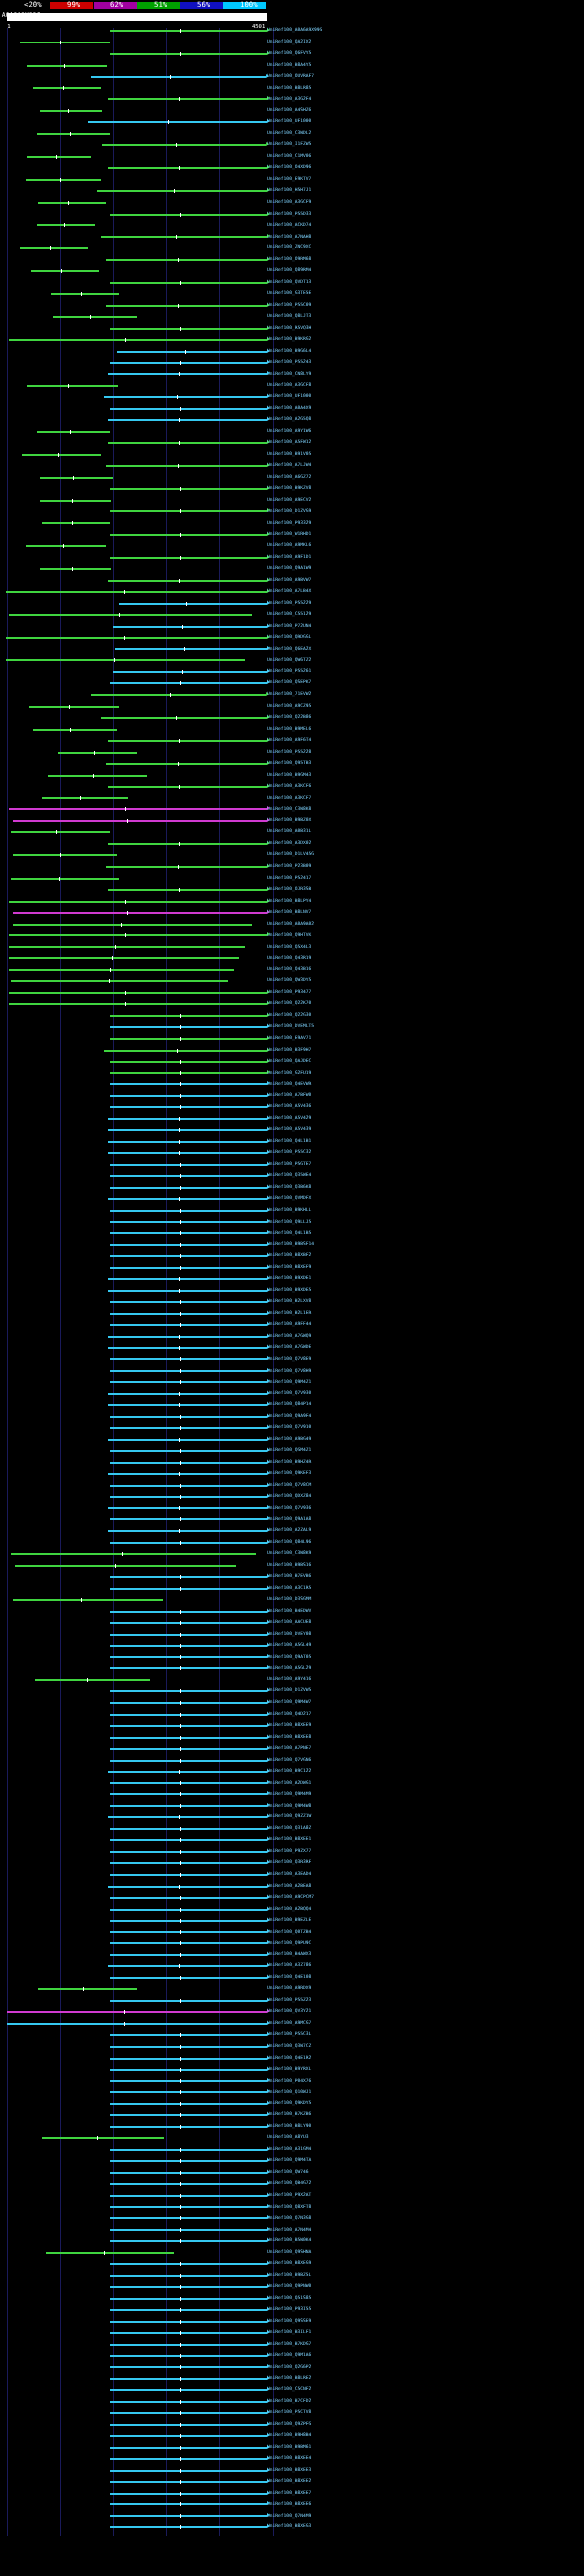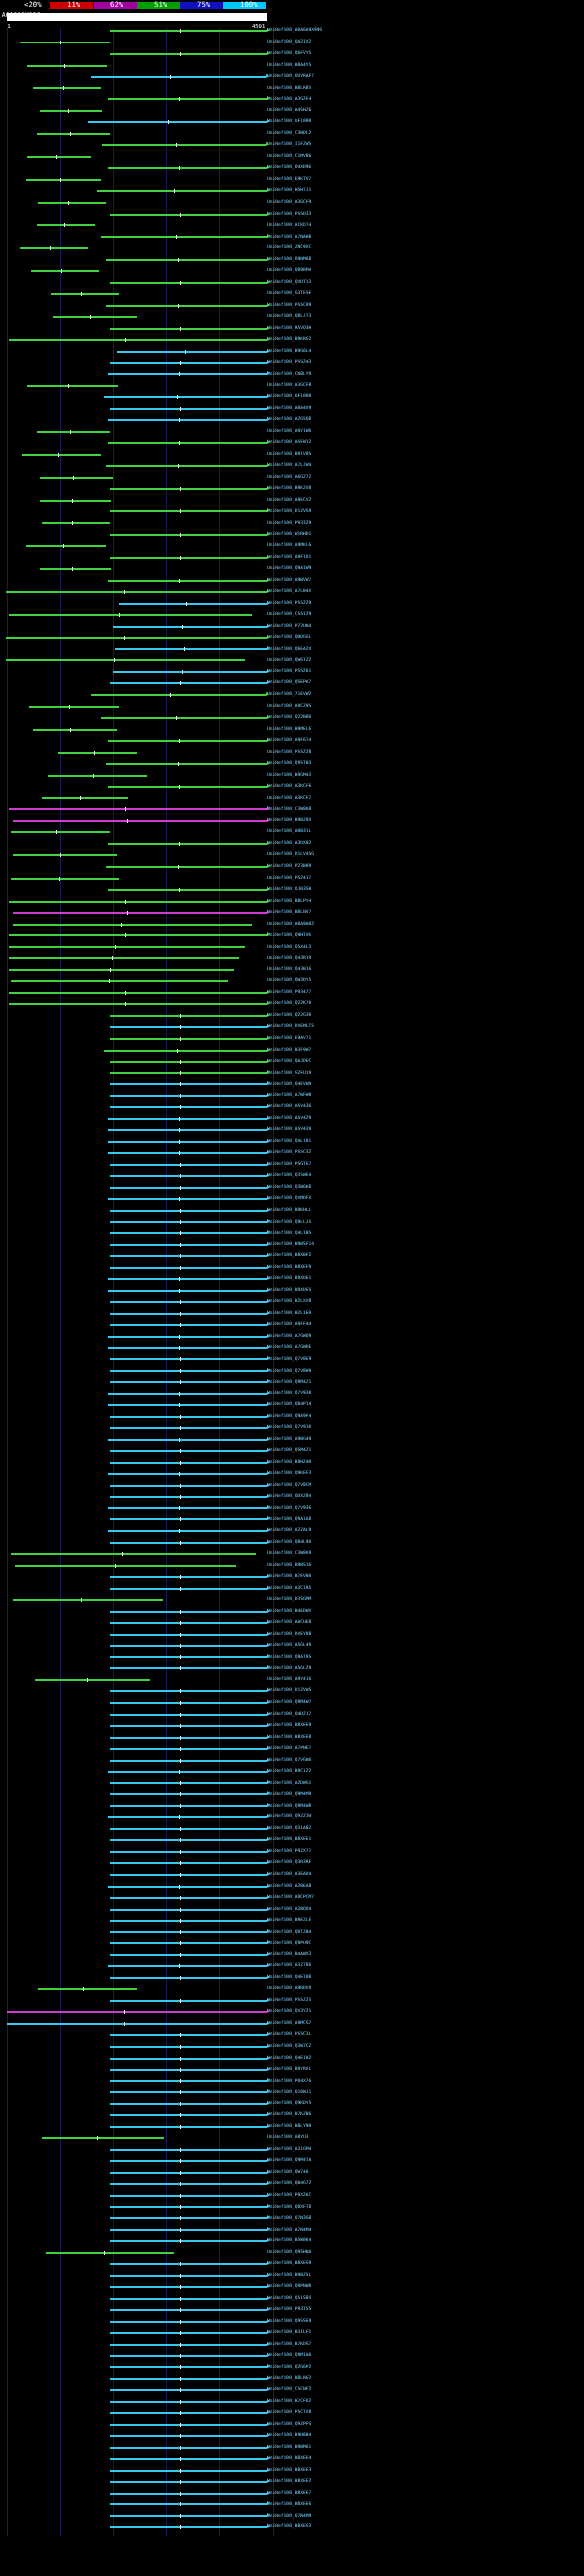--- a/index.html
+++ b/index.html
@@ -44,24 +44,24 @@
   <div id="legend">
       <div class="seg" style="left: 0px; width: 43px; background: rgb(0, 0, 0);"></div>
       <div class="seg" style="left: 43px; width: 43px; background: rgb(204, 0, 0);"></div>
       <div class="seg" style="left: 87px; width: 43px; background: rgb(160, 0, 160);"></div>
       <div class="seg" style="left: 130px; width: 43px; background: rgb(0, 160, 0);"></div>
       <div class="seg" style="left: 173px; width: 43px; background: rgb(16, 16, 192);"></div>
       <div class="seg" style="left: 216px; width: 43px; background: rgb(0, 200, 255);"></div>
     </div>
   <div id="legend-labels">
       <span style="left: 24px;">&lt;20%</span>
-      <span style="left: 67px;">11%</span>
+      <span style="left: 67px;">99%</span>
       <span style="left: 110px;">62%</span>
       <span style="left: 154px;">51%</span>
-      <span style="left: 197px;">75%</span>
+      <span style="left: 197px;">56%</span>
       <span style="left: 240px;">100%</span>
     </div>
 
   <div id="querybar"></div>
   <div id="query-label">A0A6A9X99G</div>
   <div id="axis-left">1</div>
   <div id="axis-right">4501</div>
 
   <div id="plot">
       <div class="gridline" style="left: 7.3px;"></div>

